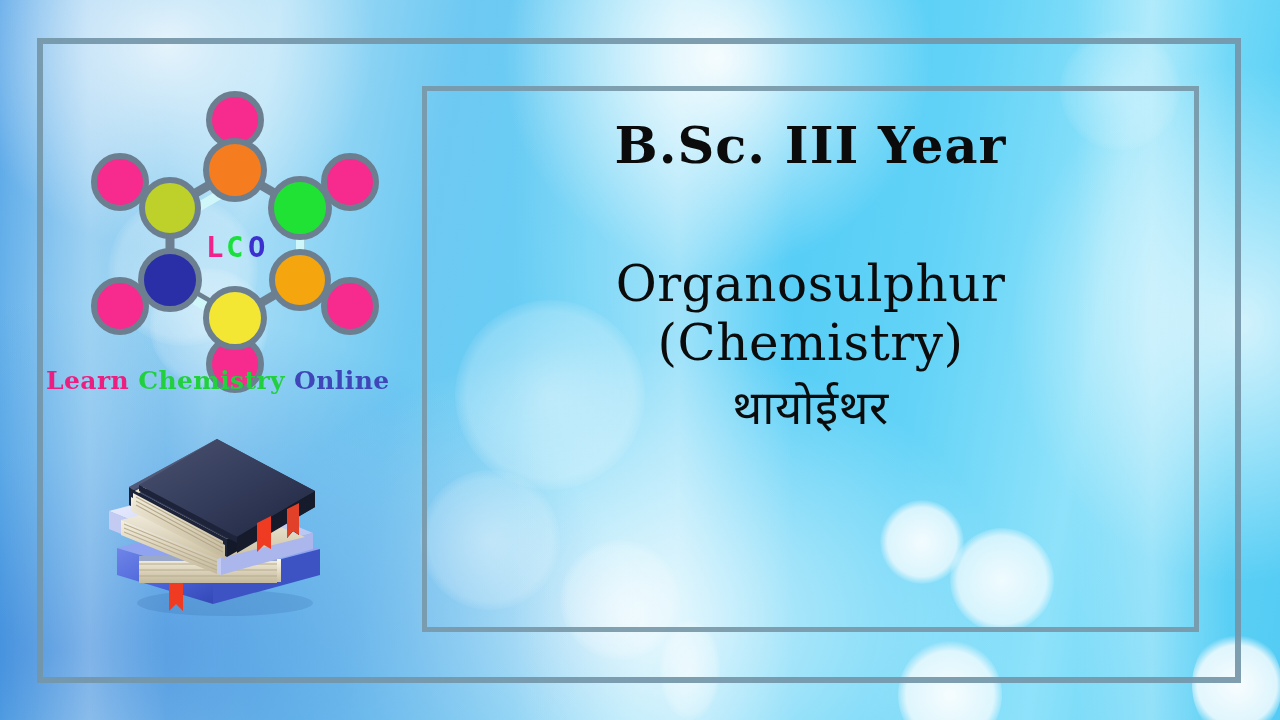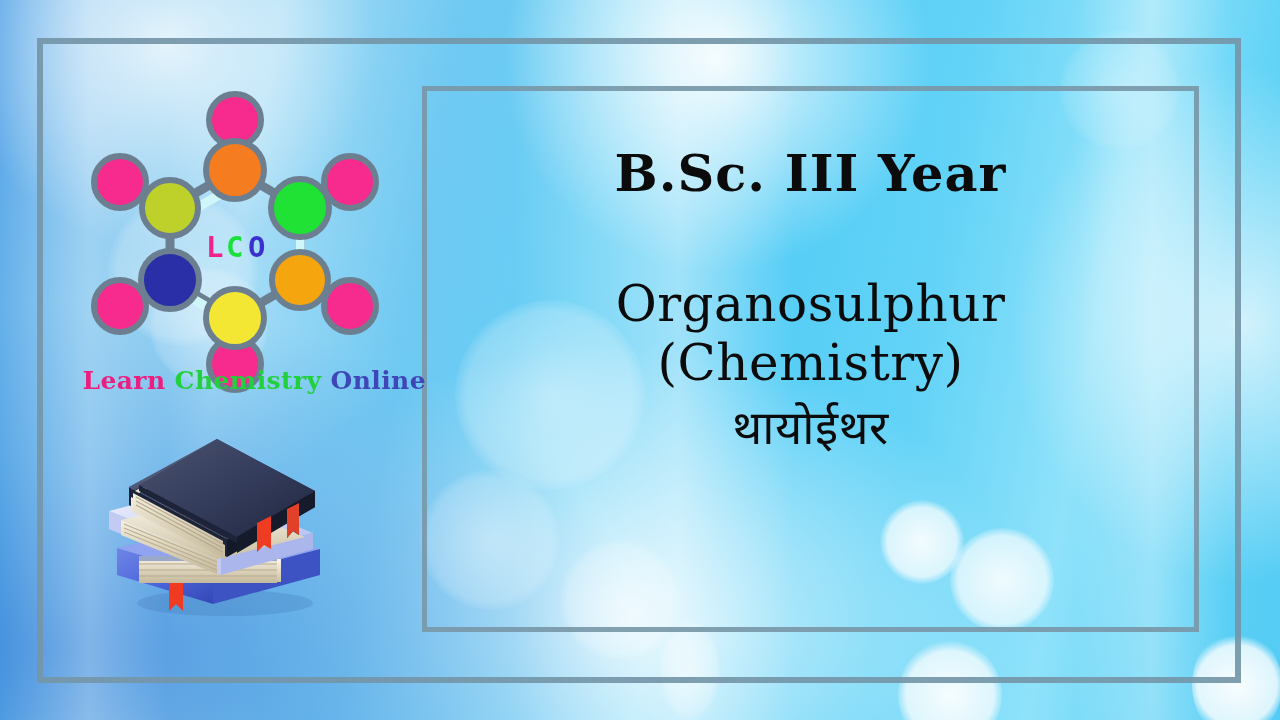--- a/index.html
+++ b/index.html
@@ -64,22 +64,23 @@
     position:absolute;left:422px;top:86px;width:777px;height:546px;
     border:5px solid rgba(120,152,168,0.92);
     box-sizing:border-box;
     display:flex;flex-direction:column;align-items:center;
   }
 
   
   .title-stack{
     position:absolute;left:422px;top:86px;width:777px;height:546px;
     display:flex;flex-direction:column;align-items:center;
-    box-sizing:border-box;padding-top:60px;
+    box-sizing:border-box;padding-top:32px;
     pointer-events:none;
+    gap:8px;
   }
   .course-line{
     font-family:"DejaVu Serif", serif;
     font-weight:700;
     font-size:51px;
     letter-spacing:1px;
     color:#0b0b0b;
     line-height:1.08;
     white-space:nowrap;
   }
@@ -127,21 +128,21 @@
     font-family:"DejaVu Sans Mono","Liberation Mono", monospace;
     font-weight:700;font-size:29px;
     top:122px;
   }
   .lco .l{left:96px;color:#f0238c;}
   .lco .c{left:116px;color:#19e03a;}
   .lco .o{left:138px;color:#3b2fd0;}
 
   .tagline{
     position:absolute;left:46px;top:366px;width:380px;
-    text-align:right;white-space:nowrap;
+    text-align:left;white-space:nowrap;
     font-family:"DejaVu Serif", serif;
     font-weight:700;font-size:25px;letter-spacing:0.4px;
   }
   .tagline .w-learn{color:#ec1f81;}
   .tagline .w-chem{color:#22d03d;}
   .tagline .w-online{color:#3f46b8;}
 
   
   .books{position:absolute;left:105px;top:425px;width:230px;height:195px;}
   .books svg{display:block;width:230px;height:195px;overflow:visible;}

